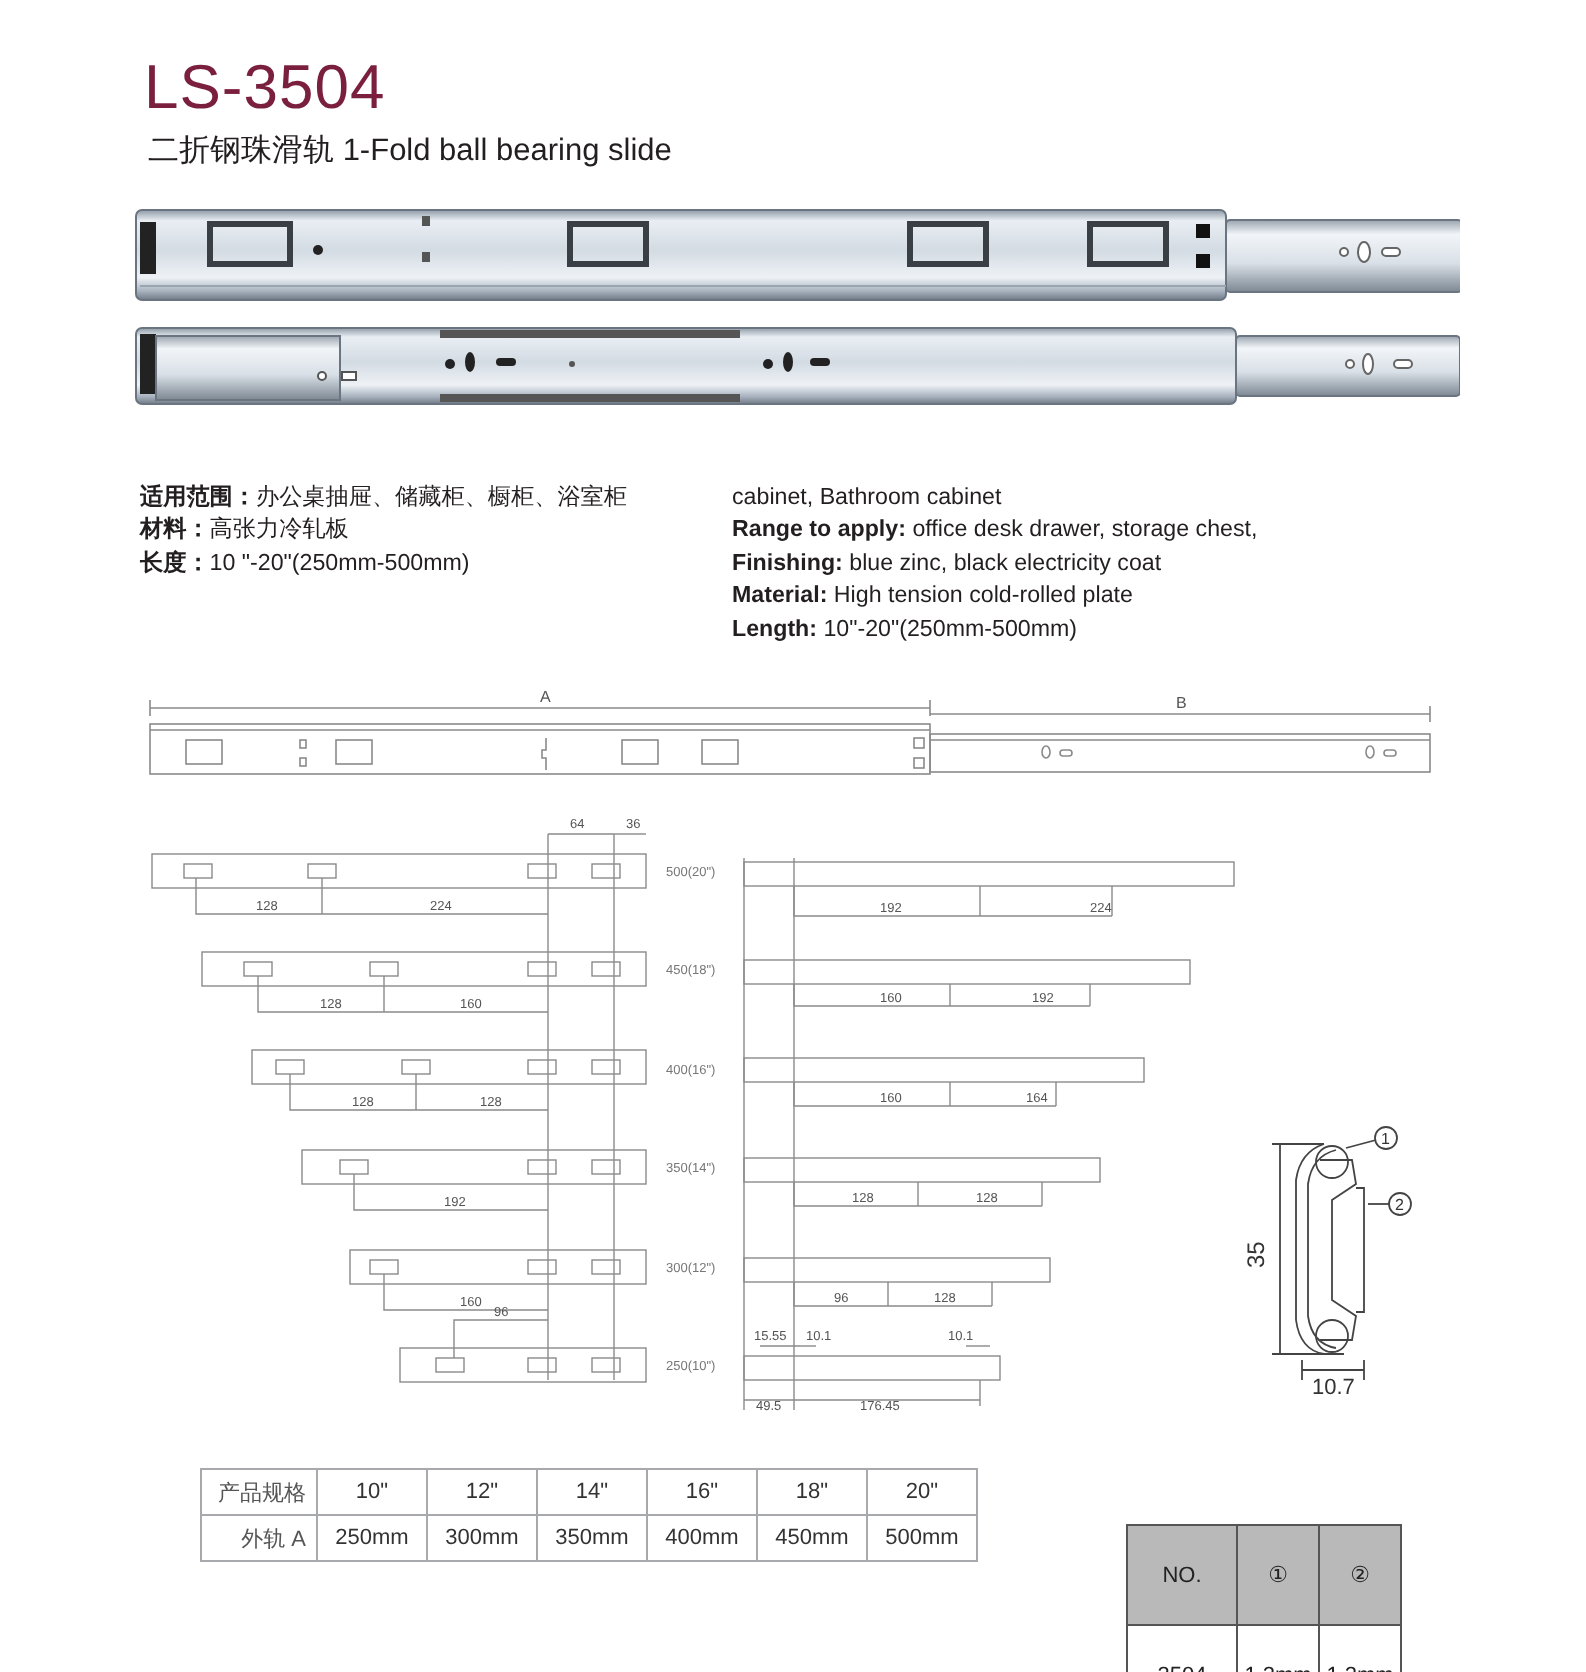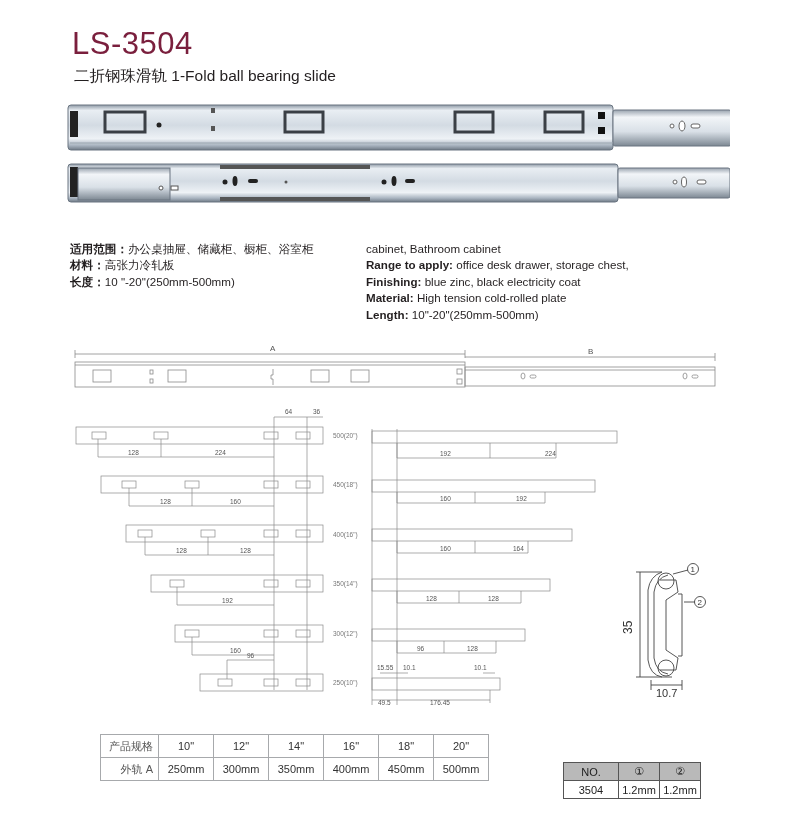--- a/index.html
+++ b/index.html
@@ -11,21 +11,21 @@
   .spec b{font-weight:bold;}
   #spec-cn{left:70px;top:241px;}
   #spec-en{left:366px;top:241px;}
   svg text{font-family:"Liberation Sans","DejaVu Sans",sans-serif;}
   table{border-collapse:collapse;}
   #size-table{left:100px;top:734px;font-family:"Liberation Sans",sans-serif;}
   #size-table td{border:1px solid #a7a9ac;height:22px;text-align:center;font-size:11px;color:#333;padding:0;}
   #size-table td.rh{width:52px;text-align:right;padding-right:5px;color:#555;}
   #size-table td.c{width:54px;}
   #thick-table{left:563px;top:762px;}
-  #thick-table td{border:1px solid #555;height:17px;text-align:center;font-size:11px;color:#222;padding:0 2px;}
+  #thick-table td{border:1px solid #555;height:17px;text-align:center;font-size:11px;color:#222;padding:16px 2px;}
   #thick-table tr.hd td{background:#b9b9b9;}
 </style>
 </head>
 <body>
 
 <div id="title" class="abs">LS-3504</div>
 <div id="subtitle" class="abs">
   <span>二折钢珠滑轨</span>
   <span>1-Fold ball bearing slide</span>
 </div>

